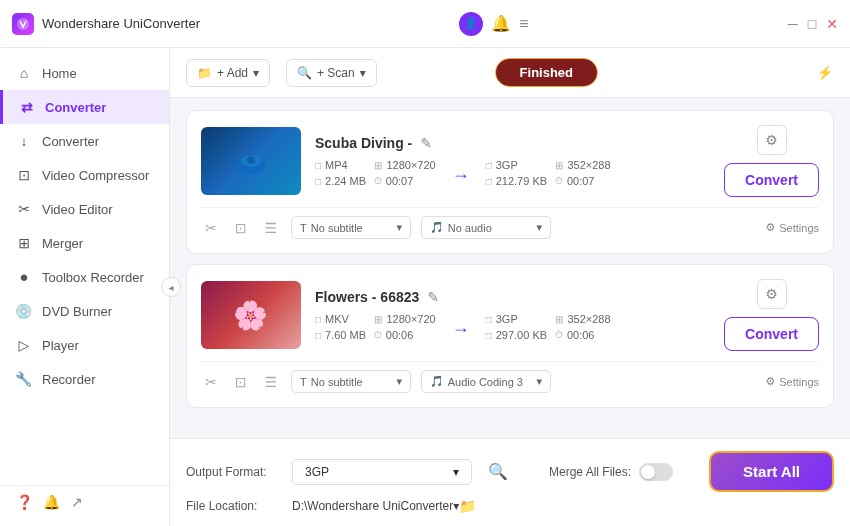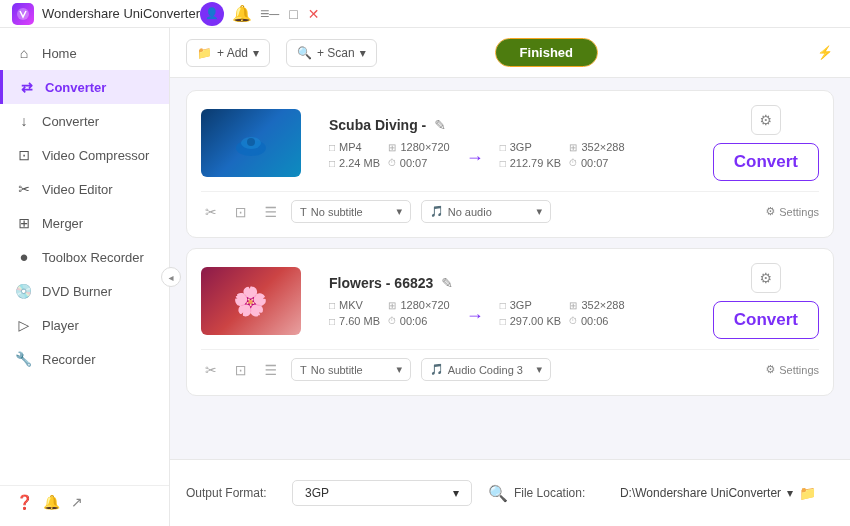--- a/index.html
+++ b/index.html
@@ -9,25 +9,26 @@
       width: 850px;
       height: 526px;
       overflow: hidden;
       display: flex;
       flex-direction: column;
     }
 
     
     .title-bar {
       background: white;
-      height: 28px;
+      height: 48px;
       display: flex;
       align-items: center;
       padding: 12px 12px;
       border-bottom: 1px solid #e8e8e8;
+      justify-content: space-between;
     }
     .title-bar-left {
       display: flex;
       align-items: center;
       gap: 8px;
     }
     .app-logo {
       width: 22px;
       height: 22px;
       background: linear-gradient(135deg, #7b2ff7, #e040fb);
@@ -177,21 +178,21 @@
       margin: 0 auto;
     }
     .tab-item {
       padding: 6px 24px;
       font-size: 13px;
       cursor: pointer;
       color: #555;
       background: white;
     }
     .tab-item.active {
-      background: #4d7c0f;
+      background: #7f1d1d;
       color: white;
       font-weight: 600;
     }
     .high-speed {
       display: flex;
       align-items: center;
       gap: 5px;
       font-size: 13px;
       color: #f5a623;
       font-weight: 500;
@@ -210,21 +211,21 @@
 
     .conv-card {
       background: white;
       border-radius: 10px;
       padding: 14px;
       border: 1px solid #e8e8e8;
     }
     .conv-card-top {
       display: flex;
       align-items: center;
-      gap: 28px;
+      gap: 14px;
       justify-content: flex-end;
     }
     .conv-thumb {
       width: 100px;
       height: 68px;
       border-radius: 6px;
       overflow: hidden;
       flex-shrink: 0;
     }
     .thumb-scuba {
@@ -315,21 +316,21 @@
       cursor: pointer;
       font-size: 14px;
       color: #888;
     }
     .convert-btn {
       padding: 8px 20px;
       background: white;
       border: 1.5px solid #7b2ff7;
       border-radius: 8px;
       color: #7b2ff7;
-      font-size: 17px;
+      font-size: 14px;
       font-weight: 600;
       cursor: pointer;
     }
     .conv-card-bottom {
       display: flex;
       align-items: center;
       gap: 10px;
       margin-top: 10px;
       padding-top: 8px;
       border-top: 1px solid #f0f0f0;
@@ -373,23 +374,23 @@
       gap: 4px;
       font-size: 11px;
       color: #888;
       cursor: pointer;
     }
 
     
     .bottom-bar {
       background: white;
       border-top: 1px solid #e8e8e8;
-      padding: 20px 16px;
-      display: flex;
-      flex-direction: row;
+      padding: 12px 16px;
+      display: flex;
+      flex-direction: column;
       gap: 6px;
     }
     .bottom-row {
       display: flex;
       align-items: center;
       gap: 16px;
     }
     .bottom-label {
       font-size: 12px;
       color: #555;
@@ -441,21 +442,20 @@
       color: white;
       border: 2px solid #f5a623;
       border-radius: 10px;
       font-size: 15px;
       font-weight: 700;
       cursor: pointer;
     }
     .path-display {
       display: flex;
       align-items: center;
-      gap: 6px;
       font-size: 12px;
       color: #444;
     }
     .folder-icon-sm {
       color: #888;
       font-size: 14px;
       cursor: pointer;
     }
 
     
@@ -742,20 +742,27 @@
     </div>
 
     <div class="bottom-bar">
       <div class="bottom-row">
         <span class="bottom-label">Output Format:</span>
         <div class="format-select">
           <span>3GP</span>
           <span>▾</span>
         </div>
         <span style="font-size:16px;color:#888;cursor:pointer;">🔍</span>
+        <div class="merge-toggle">
+          <span>Merge All Files:</span>
+          <div class="toggle-switch">
+            <div class="toggle-knob"></div>
+          </div>
+        </div>
+        <button class="start-all-btn">Start All</button>
       </div>
       <div class="bottom-row">
         <span class="bottom-label">File Location:</span>
         <div class="path-display">
           <span>D:\Wondershare UniConverter</span>
           <span>▾</span>
           <span class="folder-icon-sm">📁</span>
         </div>
       </div>
     </div>

